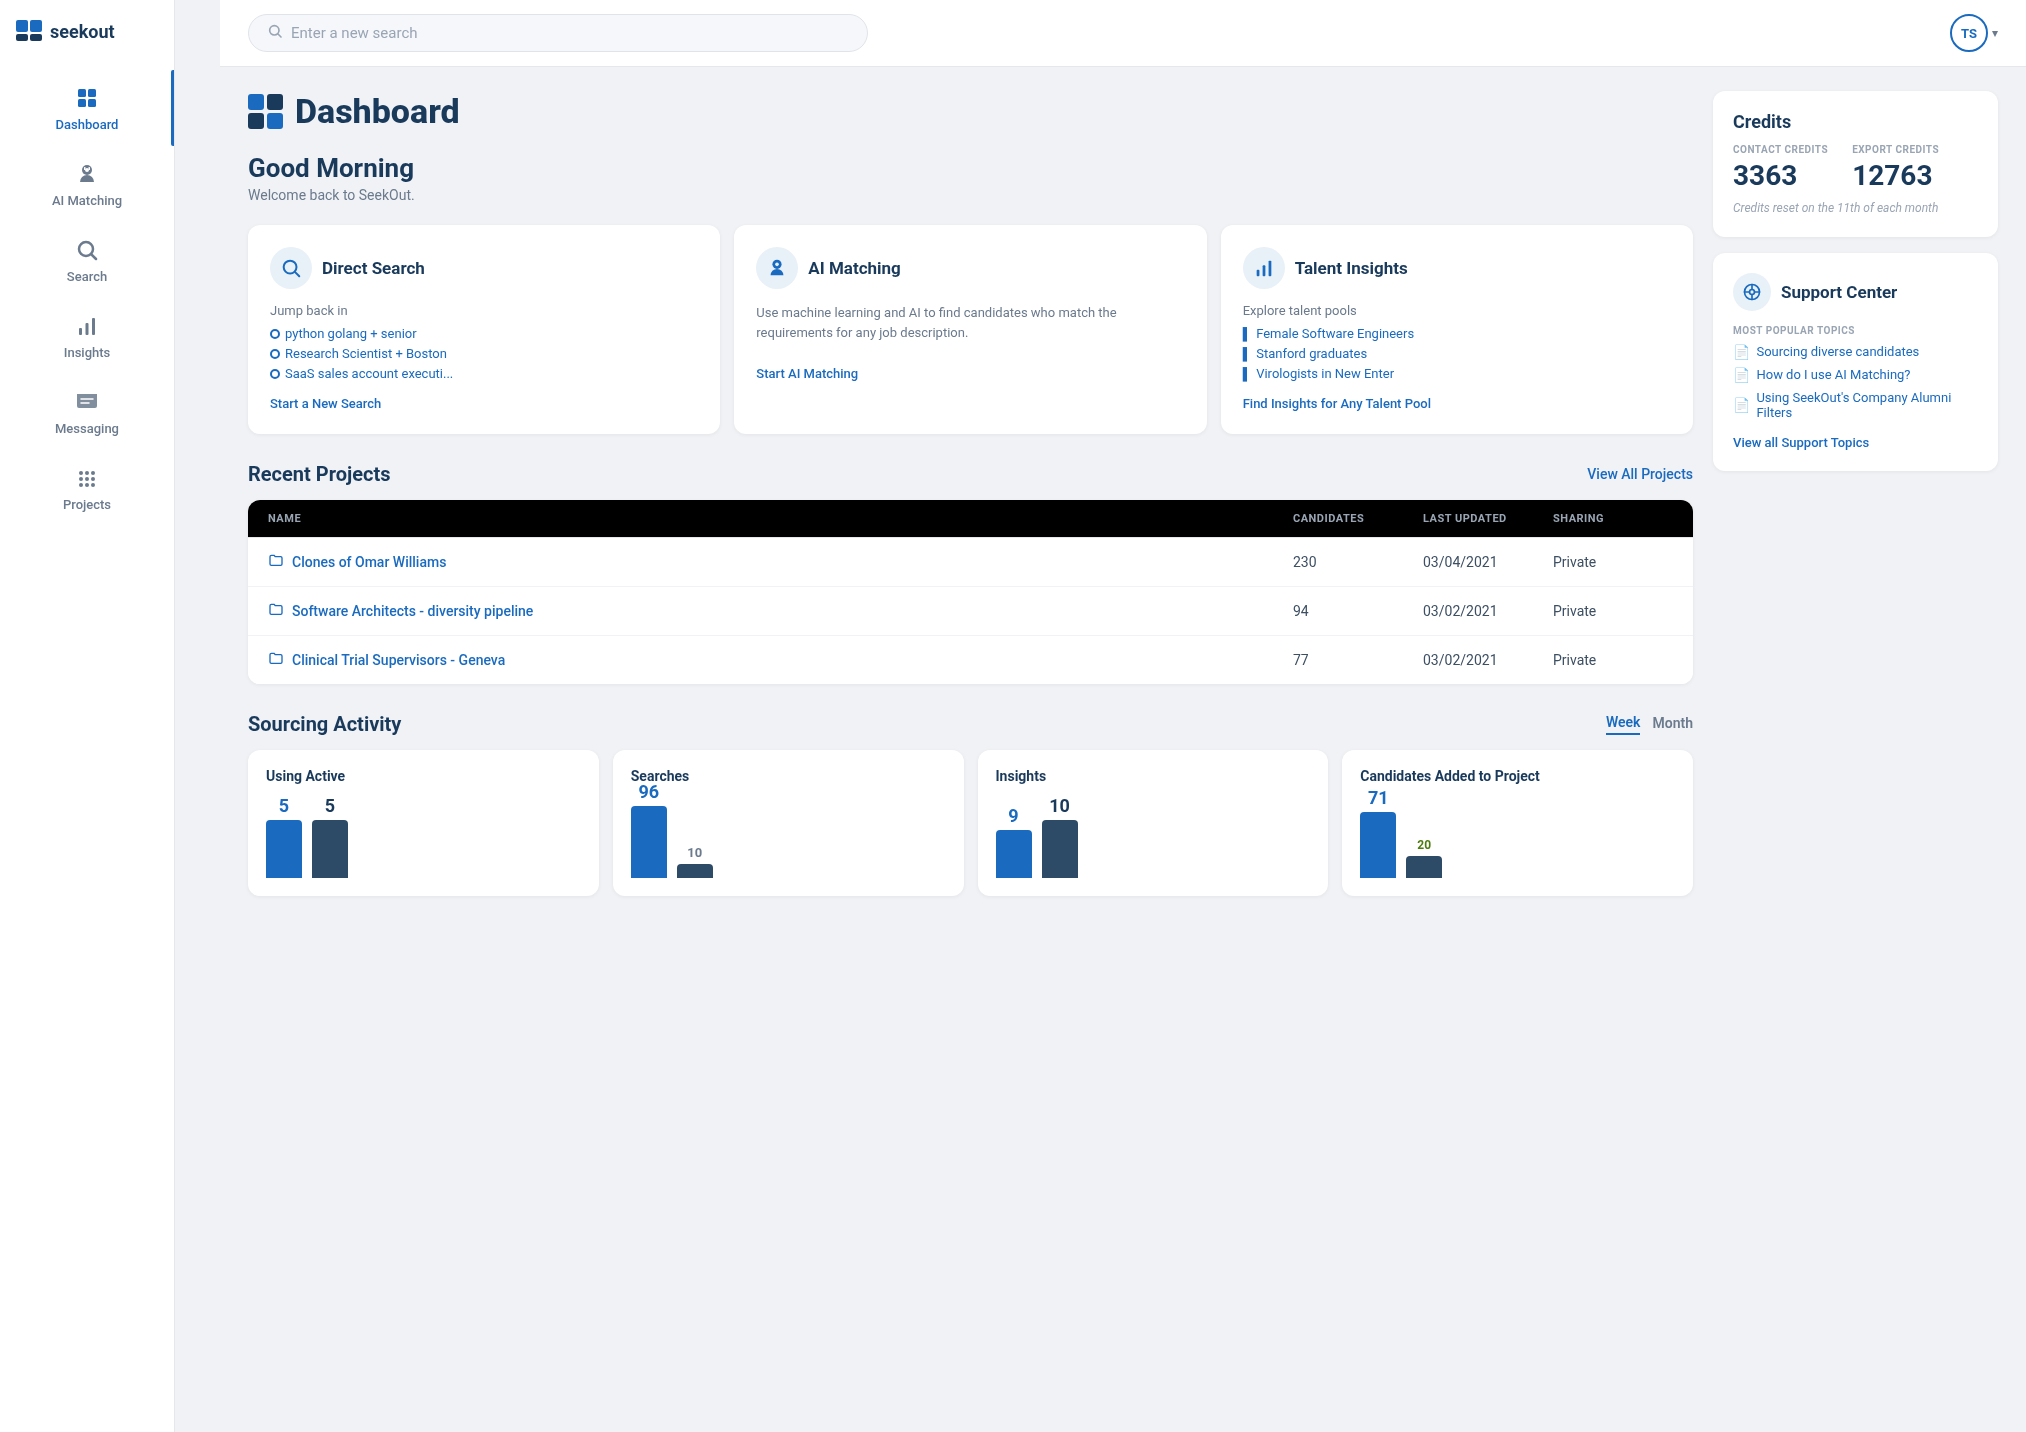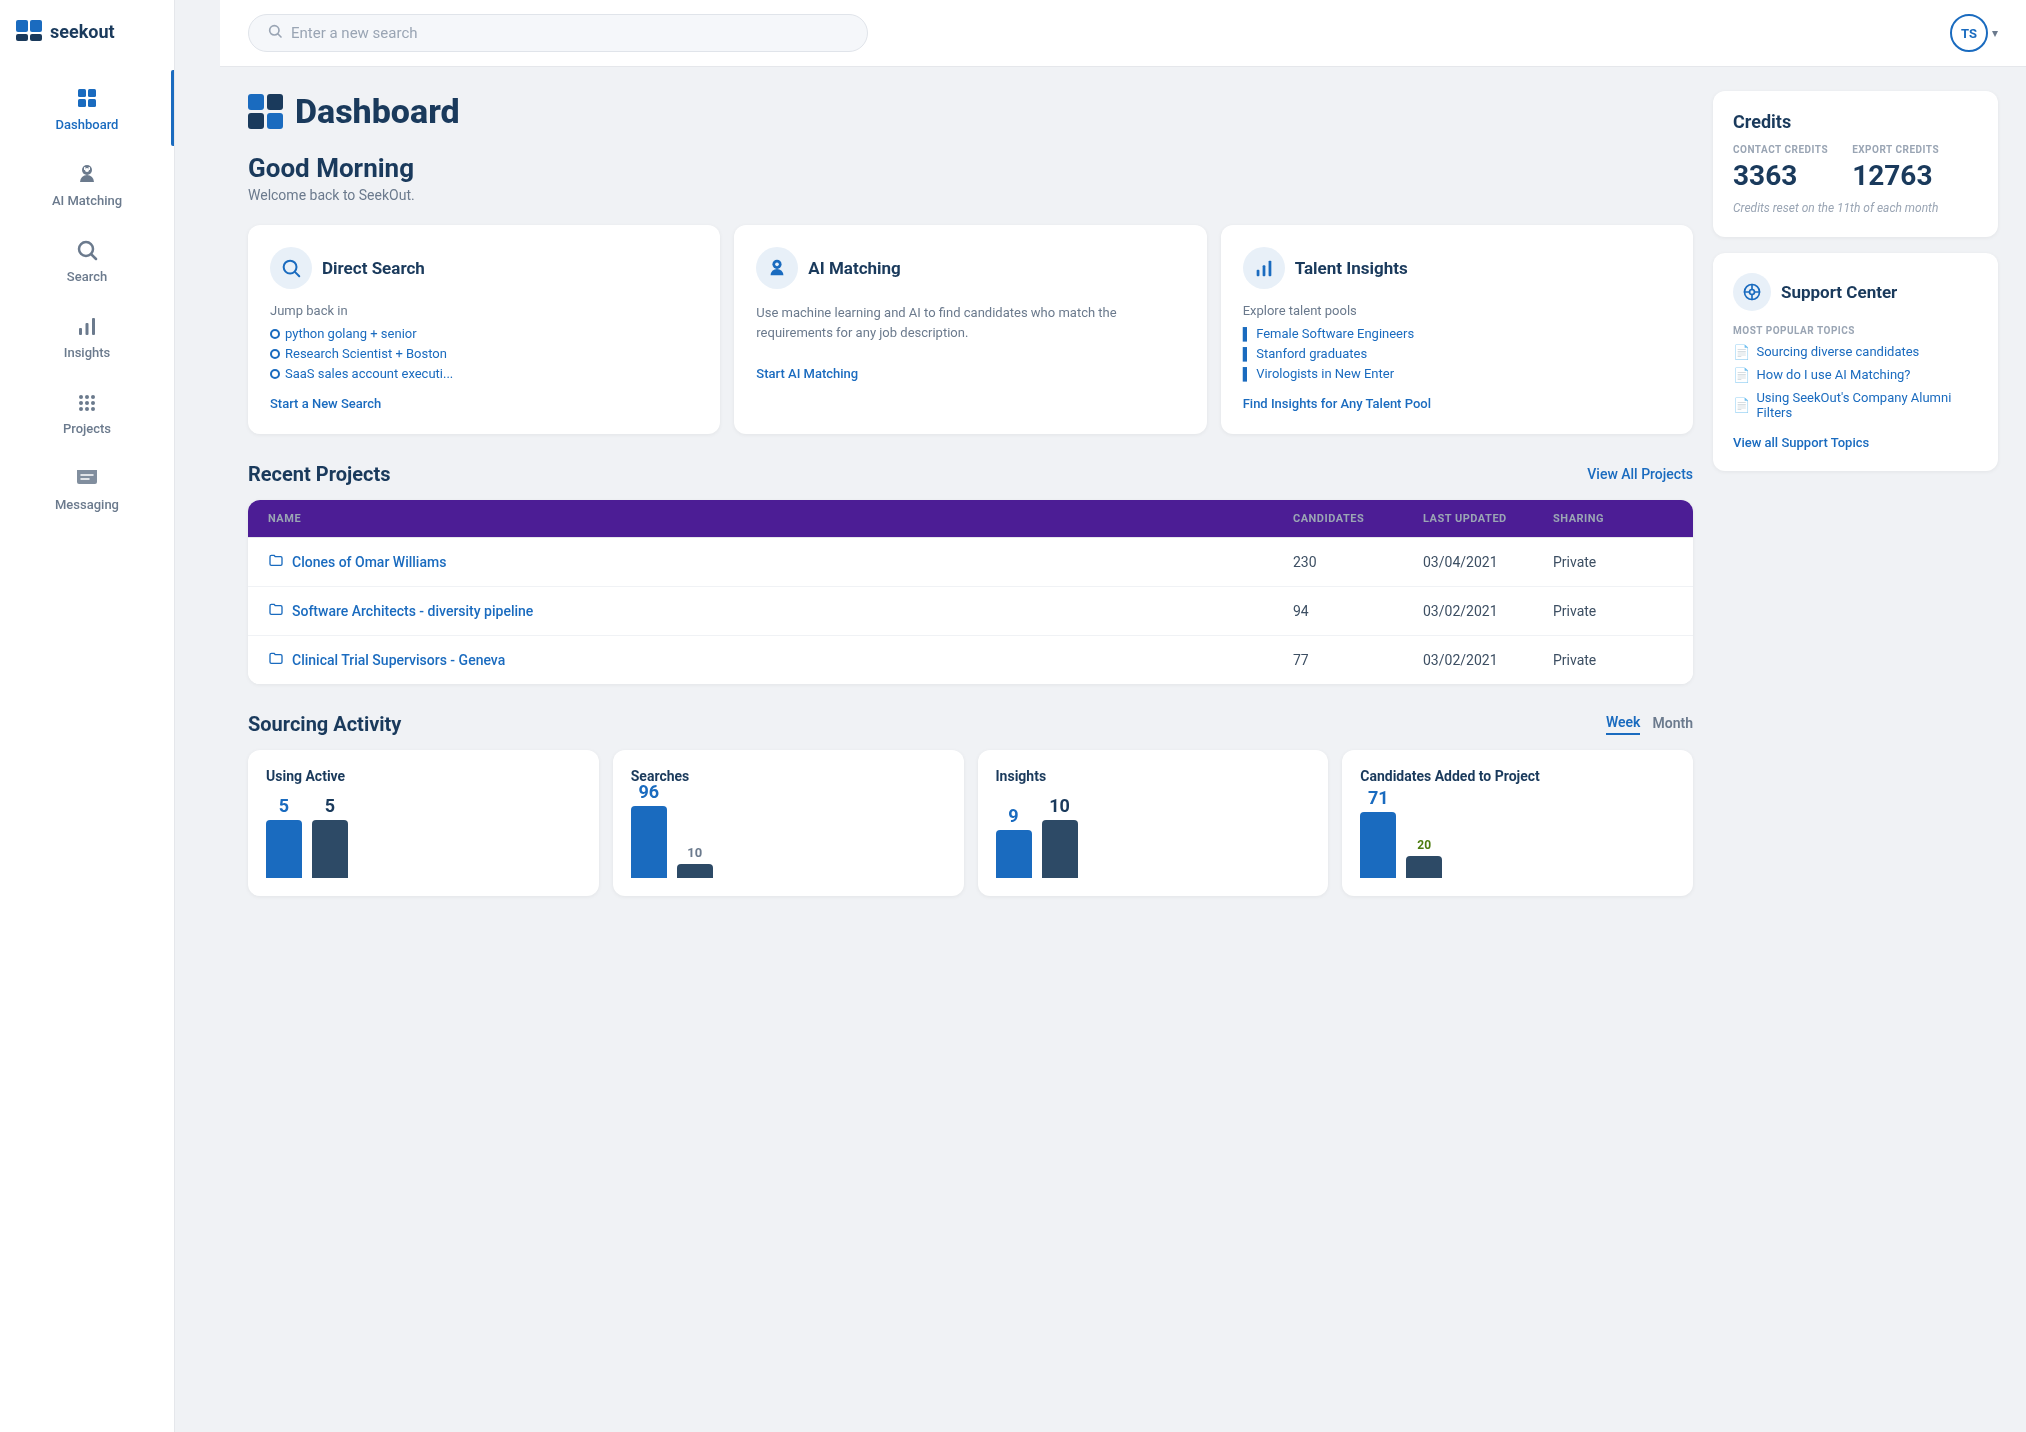--- a/index.html
+++ b/index.html
@@ -235,21 +235,21 @@
       background: #fff;
       border-radius: 12px;
       box-shadow: 0 1px 4px rgba(0,0,0,0.06);
       overflow: hidden;
       margin-bottom: 28px;
     }
     .table-header {
       display: grid;
       grid-template-columns: 1fr 130px 130px 120px;
       padding: 12px 20px;
-      background: #4c1d95;
+      background: #000000;
       border-bottom: 1px solid #e5e7eb;
     }
     .th {
       font-size: 11px;
       font-weight: 700;
       color: #9aa5b4;
       text-transform: uppercase;
       letter-spacing: 0.5px;
     }
     .table-row {
@@ -468,48 +468,48 @@
 
   <div class="nav-item">
     <div class="nav-icon">
       <svg viewBox="0 0 24 24" fill="currentColor">
         <rect x="4" y="14" width="3" height="7" rx="1"></rect>
         <rect x="10.5" y="9" width="3" height="12" rx="1"></rect>
         <rect x="17" y="4" width="3" height="17" rx="1"></rect>
       </svg>
     </div>
     <span>Insights</span>
+  </div>
+
+  <div class="nav-item">
+    <div class="nav-icon">
+      <svg viewBox="0 0 24 24" fill="currentColor">
+        <path d="M2 4h20v12a2 2 0 01-2 2H4a2 2 0 01-2-2V4z" opacity="0.85"></path>
+        <path d="M6 9h12M6 13h8" stroke="#fff" stroke-width="1.5" stroke-linecap="round" fill="none"></path>
+      </svg>
+    </div>
+    <span>Messaging</span>
   </div>
 
   <div class="nav-item">
     <div class="nav-icon">
       <svg viewBox="0 0 24 24" fill="currentColor">
         <circle cx="6" cy="7" r="2"></circle>
         <circle cx="12" cy="7" r="2"></circle>
         <circle cx="18" cy="7" r="2"></circle>
         <circle cx="6" cy="13" r="2"></circle>
         <circle cx="12" cy="13" r="2"></circle>
         <circle cx="18" cy="13" r="2"></circle>
         <circle cx="6" cy="19" r="2"></circle>
         <circle cx="12" cy="19" r="2"></circle>
         <circle cx="18" cy="19" r="2"></circle>
       </svg>
     </div>
     <span>Projects</span>
   </div>
-
-  <div class="nav-item">
-    <div class="nav-icon">
-      <svg viewBox="0 0 24 24" fill="currentColor">
-        <path d="M2 4h20v12a2 2 0 01-2 2H4a2 2 0 01-2-2V4z" opacity="0.85"></path>
-        <path d="M6 9h12M6 13h8" stroke="#fff" stroke-width="1.5" stroke-linecap="round" fill="none"></path>
-      </svg>
-    </div>
-    <span>Messaging</span>
-  </div>
 </div>
 
 <div class="main">
 
   <div class="header">
     <div class="search-bar">
       <span class="search-bar-icon">
         <svg width="16" height="16" viewBox="0 0 24 24" fill="none" stroke="#9aa5b4" stroke-width="2.5" stroke-linecap="round">
           <circle cx="11" cy="11" r="7"></circle>
           <line x1="16.5" y1="16.5" x2="21" y2="21"></line>

